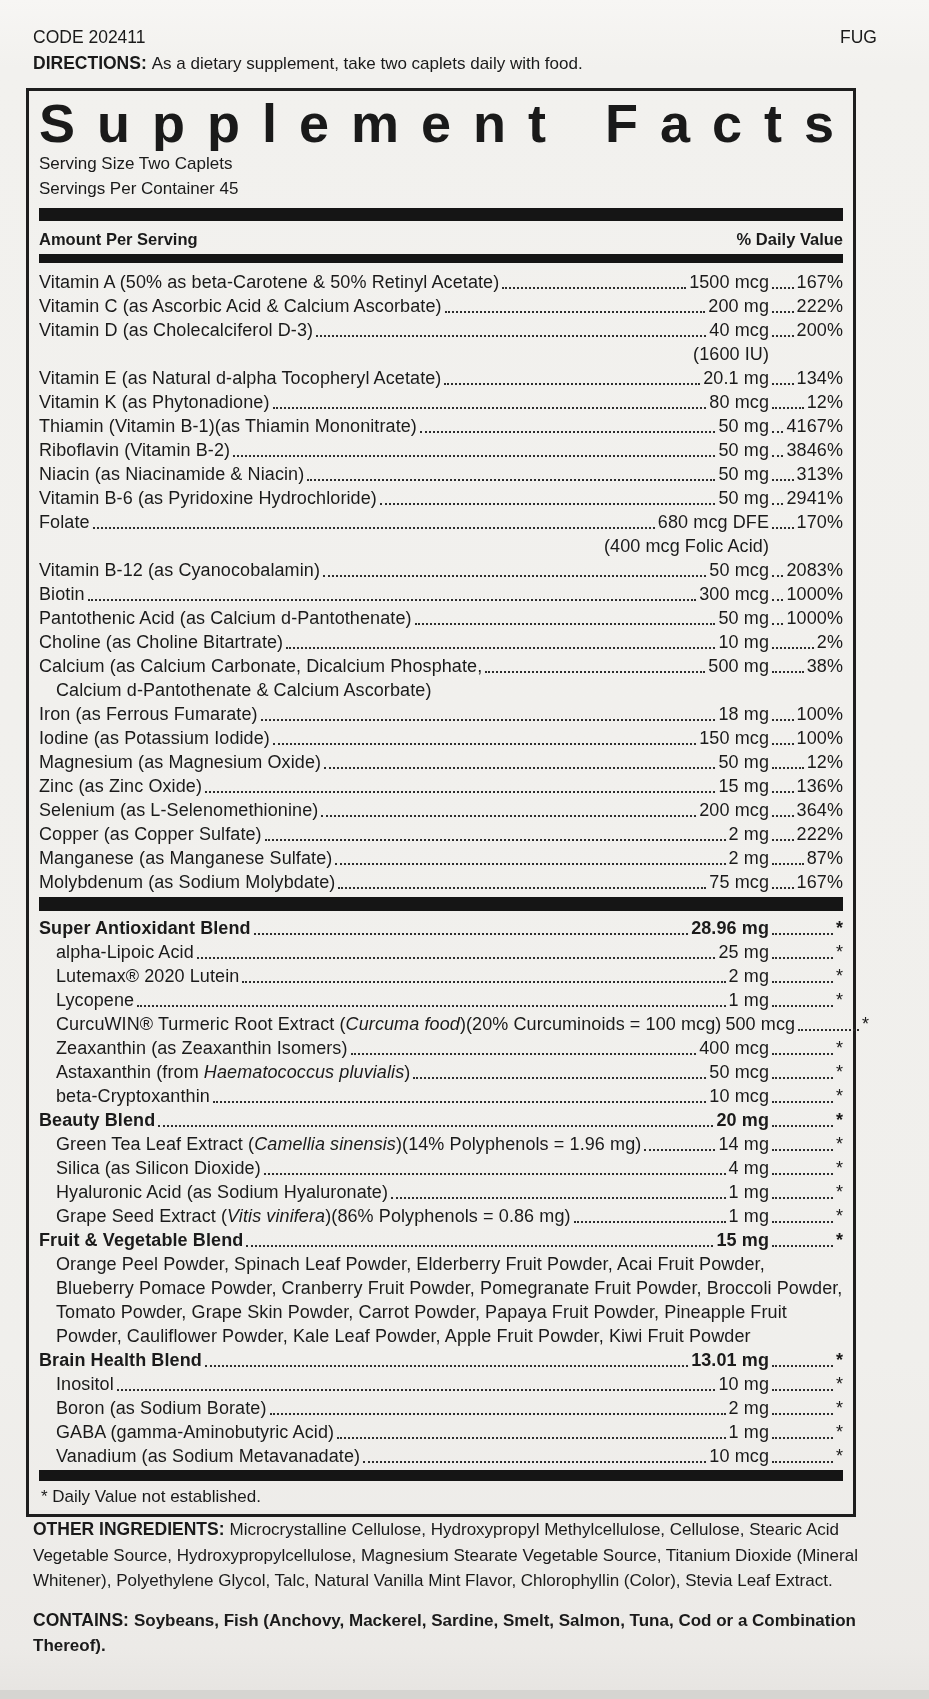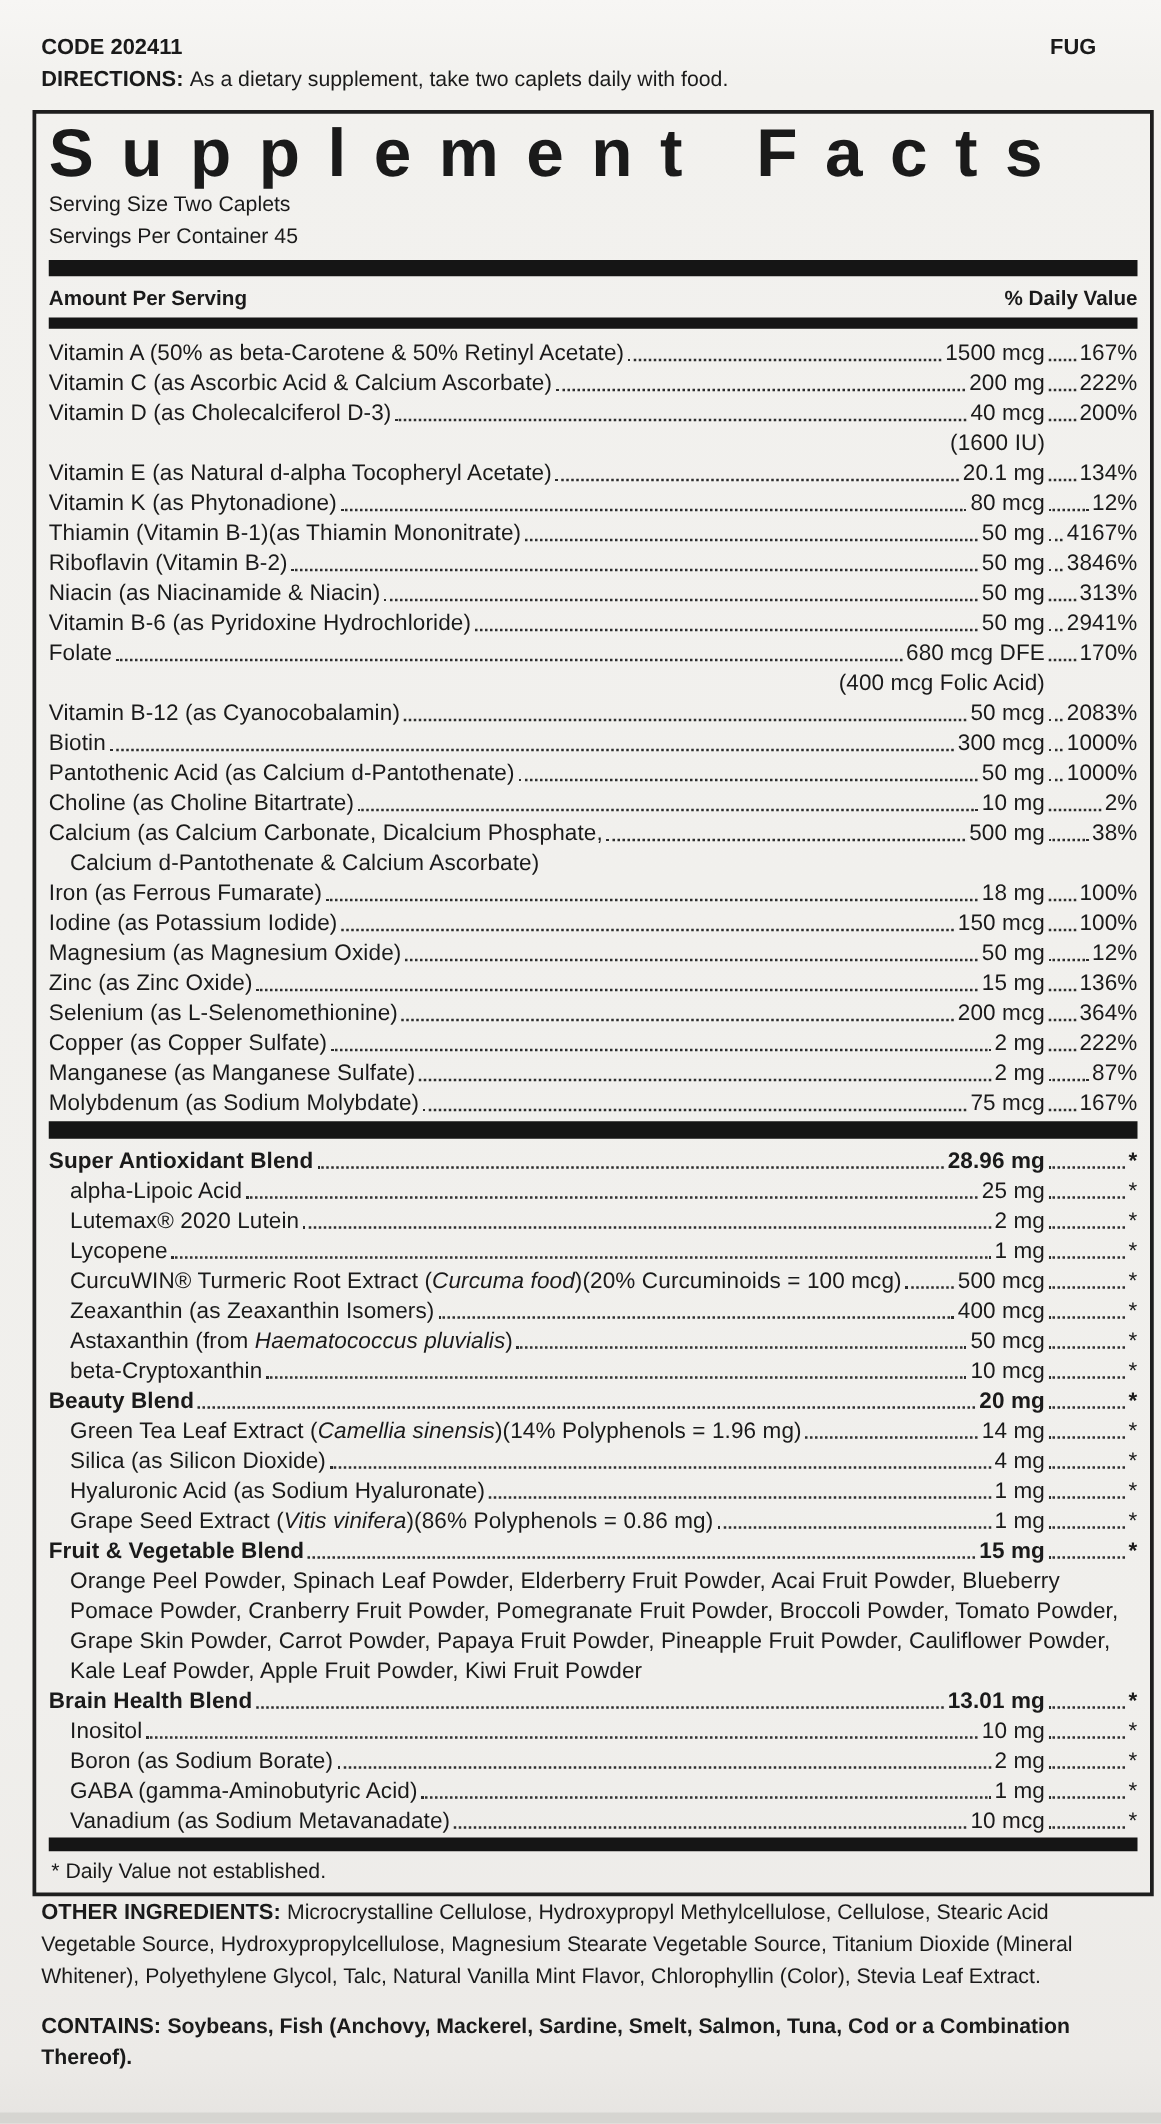--- a/index.html
+++ b/index.html
@@ -3,24 +3,24 @@
 <meta charset="utf-8">
 <style>
   html,body{margin:0;padding:0;}
   body{
     width:929px;height:1699px;position:relative;overflow:hidden;
     font-family:"Liberation Sans", sans-serif;color:#1a1a1a;
     background:linear-gradient(180deg,#f7f6f4 0%,#f2f1ee 4%,#f0efec 80%,#eceae7 97%,#e6e4e1 100%);
     -webkit-font-smoothing:antialiased;
   }
   .hdr{display:flex;justify-content:space-between;align-items:baseline;
-       padding:26px 52px 0 33px;font-weight:bold;font-size:17.5px;line-height:22px;}
+       padding:26px 52px 0 33px;font-weight:normal;font-size:17.5px;line-height:22px;}
   .dir{padding:2px 60px 0 33px;font-size:17px;line-height:22px;margin-top:2px;}
   .dir b{margin-right:5px;font-size:17.5px;}
-  .panel{box-sizing:border-box;width:897px;margin:13px 0 0 26px;
+  .panel{box-sizing:border-box;width:830px;margin:13px 0 0 26px;
          border:3px solid #1e1e1e;padding:0 10px 2px 10px;background:transparent;}
   .title{font-weight:bold;font-size:54px;line-height:56px;letter-spacing:22px;
          white-space:nowrap;overflow:hidden;margin-top:4px;}
   .sv{font-size:17px;line-height:25px;}
   .bar{background:#151515;}
   .bar1{height:13px;margin-top:7px;}
   .bar2{height:9px;margin-top:2px;}
   .bar3{height:14px;margin-top:3px;}
   .bar4{height:11px;margin-top:2px;}
   .colhead{display:flex;justify-content:space-between;font-weight:bold;

